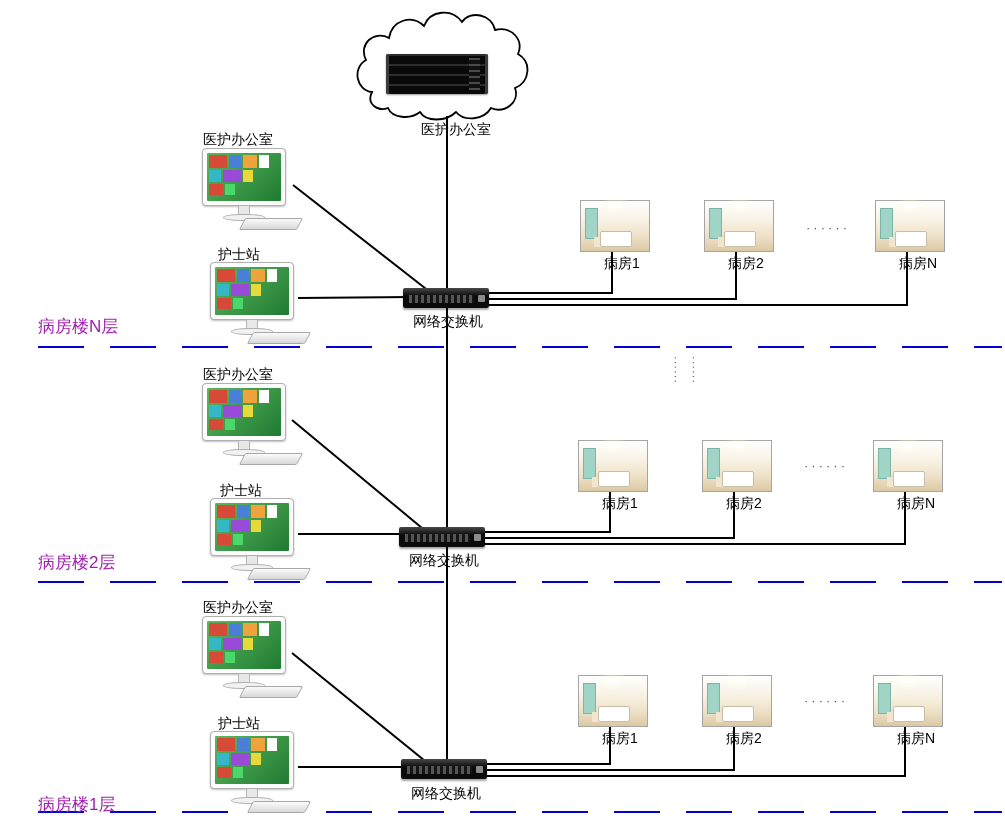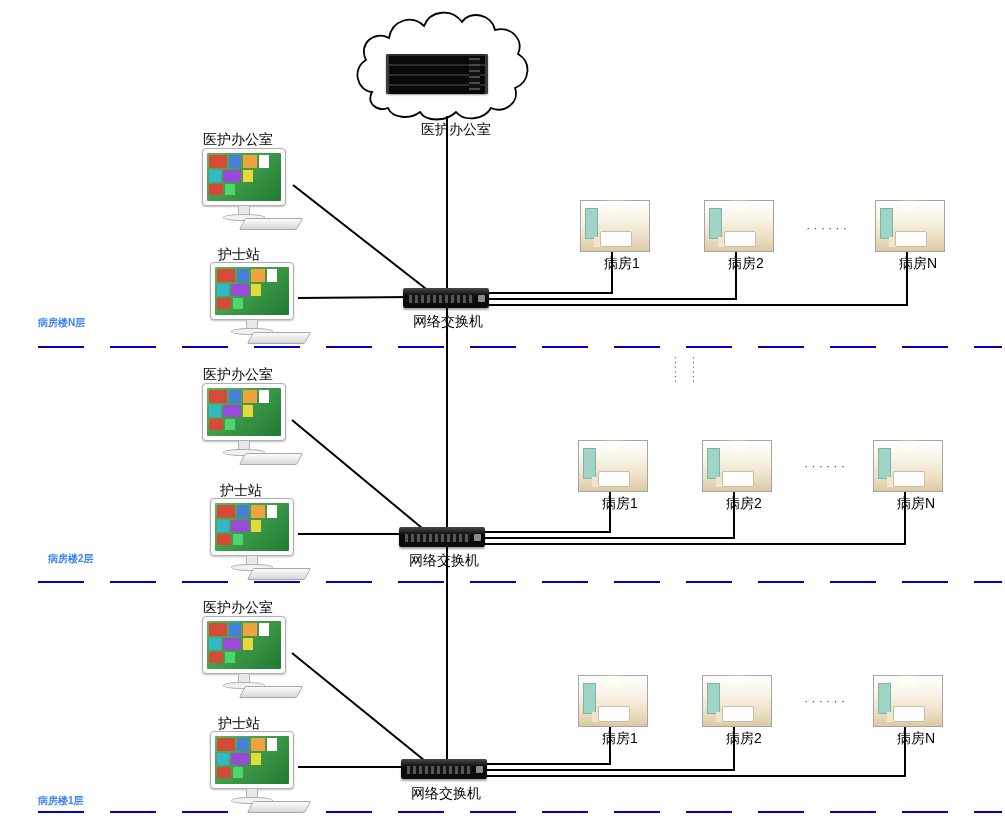--- a/index.html
+++ b/index.html
@@ -7,21 +7,21 @@
   .canvas {
     position:relative; width:1005px; height:824px; background:#fff;
     font-family:"Liberation Sans", sans-serif; overflow:hidden;
   }
   .wires { position:absolute; left:0; top:0; }
   .wire  { stroke:#000; stroke-width:2; fill:none; }
   .cloud { fill:#fff; stroke:#000; stroke-width:1.8; }
   .sep   { stroke:#0000d0; stroke-width:2; stroke-dasharray:46 26; }
 
   .lbl { position:absolute; font-size:14px; color:#000; white-space:nowrap; line-height:1.15; }
-  .lbl.blue { color:#3b82f6; font-size:10px;font-weight:bold; }
+  .lbl.blue { color:#a21caf; font-size:17px; }
   .lbl.center { width:92px; text-align:center; }
 
   
   .monitor { position:absolute; width:98px; height:84px; }
   .mon-screen {
     position:absolute; left:0; top:0; width:84px; height:58px;
     background:#fdfdfd; border:1px solid #b0b0b0; border-radius:4px; padding:4px;
     box-shadow:0 1px 2px rgba(0,0,0,.25);
   }
   .mon-display {
@@ -200,21 +200,21 @@
         <i class="ward-light"></i>
       </div>
     <div class="ward" style="left:873px; top:440px">
         <i class="ward-light"></i>
       </div>
     <div class="dots" style="left:804px; top:458px">······</div>
     <div class="lbl" style="left:602px; top:495px">病房1</div>
     <div class="lbl" style="left:726px; top:495px">病房2</div>
     <div class="lbl" style="left:897px; top:495px">病房N</div>
 
-    <div class="lbl blue" style="left:48px; top:553px">病房楼2层</div>
+    <div class="lbl blue" style="left:38px; top:553px">病房楼2层</div>
   </div>
 
   
   <div class="group">
     <div class="lbl" style="left:203px; top:599px">医护办公室</div>
     <div class="monitor" style="left:202px; top:616px">
       <div class="mon-screen">
           <div class="mon-display"></div>
         </div>
       <div class="mon-stand"></div>

